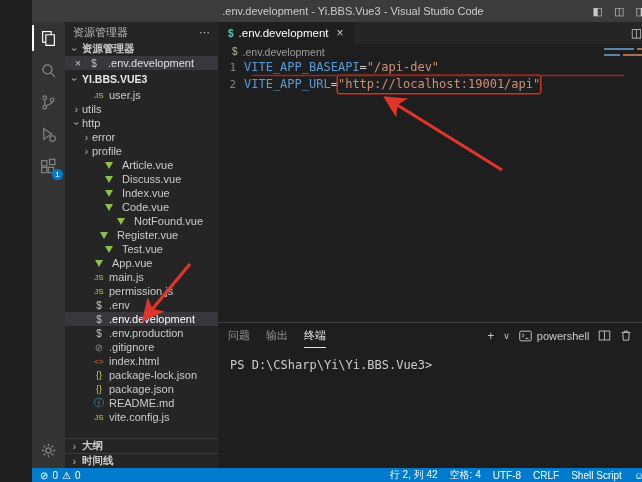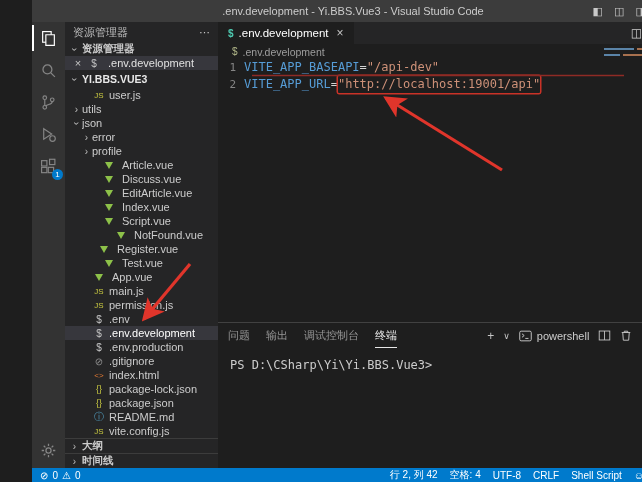--- a/index.html
+++ b/index.html
@@ -179,21 +179,21 @@
           <span class="tlabel">user.js</span>
         </div>
         <div class="trow" style="padding-left: 6px;">
           <span class="chev">›</span>
           <span class="fi fi-folder"></span>
           <span class="tlabel">utils</span>
         </div>
         <div class="trow" style="padding-left: 6px;">
           <span class="chev down">›</span>
           <span class="fi fi-folder"></span>
-          <span class="tlabel">json</span>
+          <span class="tlabel">http</span>
         </div>
         <div class="trow" style="padding-left: 16px;">
           <span class="chev">›</span>
           <span class="fi fi-folder"></span>
           <span class="tlabel">error</span>
         </div>
         <div class="trow" style="padding-left: 16px;">
           <span class="chev">›</span>
           <span class="fi fi-folder"></span>
           <span class="tlabel">profile</span>
@@ -204,31 +204,26 @@
           <span class="tlabel">Article.vue</span>
         </div>
         <div class="trow" style="padding-left: 26px;">
           <span class="chev none">›</span>
           <span class="fi fi-vue"></span>
           <span class="tlabel">Discuss.vue</span>
         </div>
         <div class="trow" style="padding-left: 26px;">
           <span class="chev none">›</span>
           <span class="fi fi-vue"></span>
-          <span class="tlabel">EditArticle.vue</span>
+          <span class="tlabel">Index.vue</span>
         </div>
         <div class="trow" style="padding-left: 26px;">
           <span class="chev none">›</span>
           <span class="fi fi-vue"></span>
-          <span class="tlabel">Index.vue</span>
-        </div>
-        <div class="trow" style="padding-left: 26px;">
-          <span class="chev none">›</span>
-          <span class="fi fi-vue"></span>
-          <span class="tlabel">Script.vue</span>
+          <span class="tlabel">Code.vue</span>
         </div>
         <div class="trow" style="padding-left: 38px;">
           <span class="chev none">›</span>
           <span class="fi fi-vue"></span>
           <span class="tlabel">NotFound.vue</span>
         </div>
         <div class="trow" style="padding-left: 21px;">
           <span class="chev none">›</span>
           <span class="fi fi-vue"></span>
           <span class="tlabel">Register.vue</span>
@@ -350,21 +345,20 @@
           <span class="mm-b" style="width:16px"></span>
           <span class="mm-o" style="width:26px"></span>
         </div>
     </div>
 
     <div class="panel">
       <div class="panel-header">
         <div class="panel-tabs">
             <span class="ptab">问题</span>
             <span class="ptab">输出</span>
-            <span class="ptab">调试控制台</span>
             <span class="ptab active">终端</span>
           </div>
         <div class="panel-actions">
           <span>+</span>
           <span style="font-size:9px">∨</span>
           <span class="ps-group">
             <svg width="13" height="12" viewBox="0 0 14 12" fill="none" stroke="currentColor" stroke-width="1">
               <rect x="0.8" y="0.8" width="12.4" height="10.4" rx="1.5"></rect>
               <path d="M3.2 3.6l2.4 1.9-2.4 1.9M6.8 8.6h3.4"></path>
             </svg>

